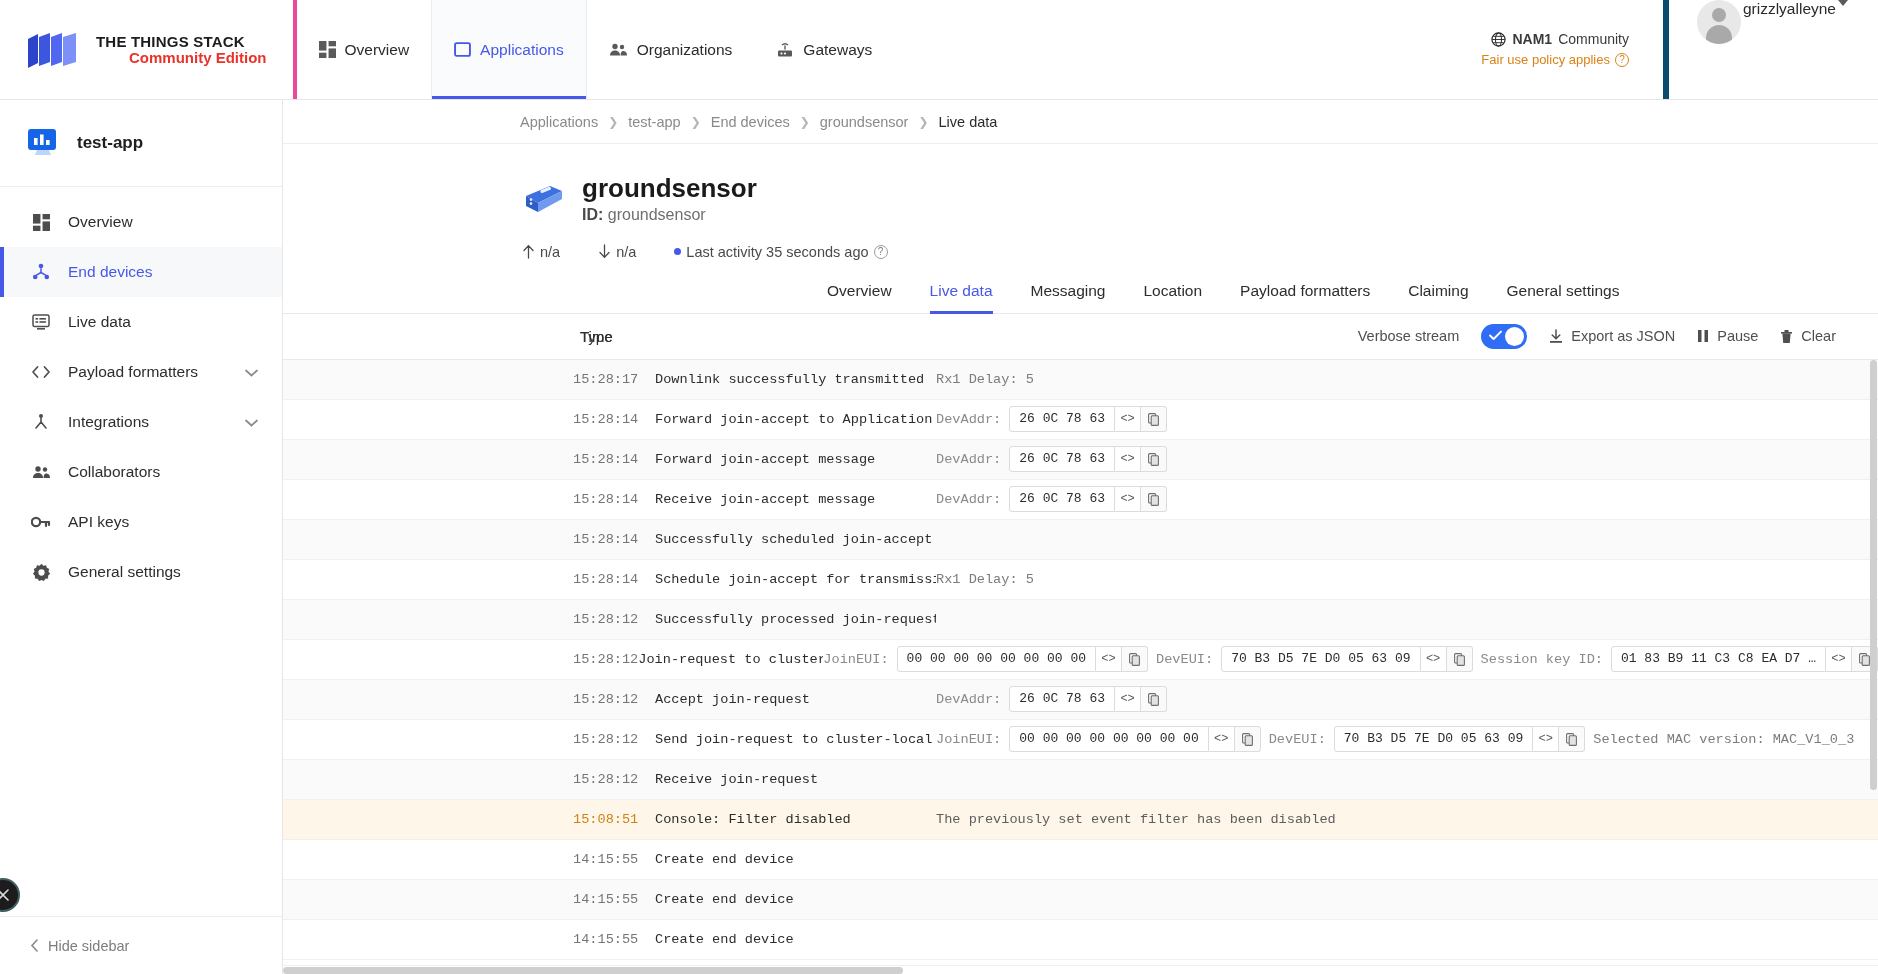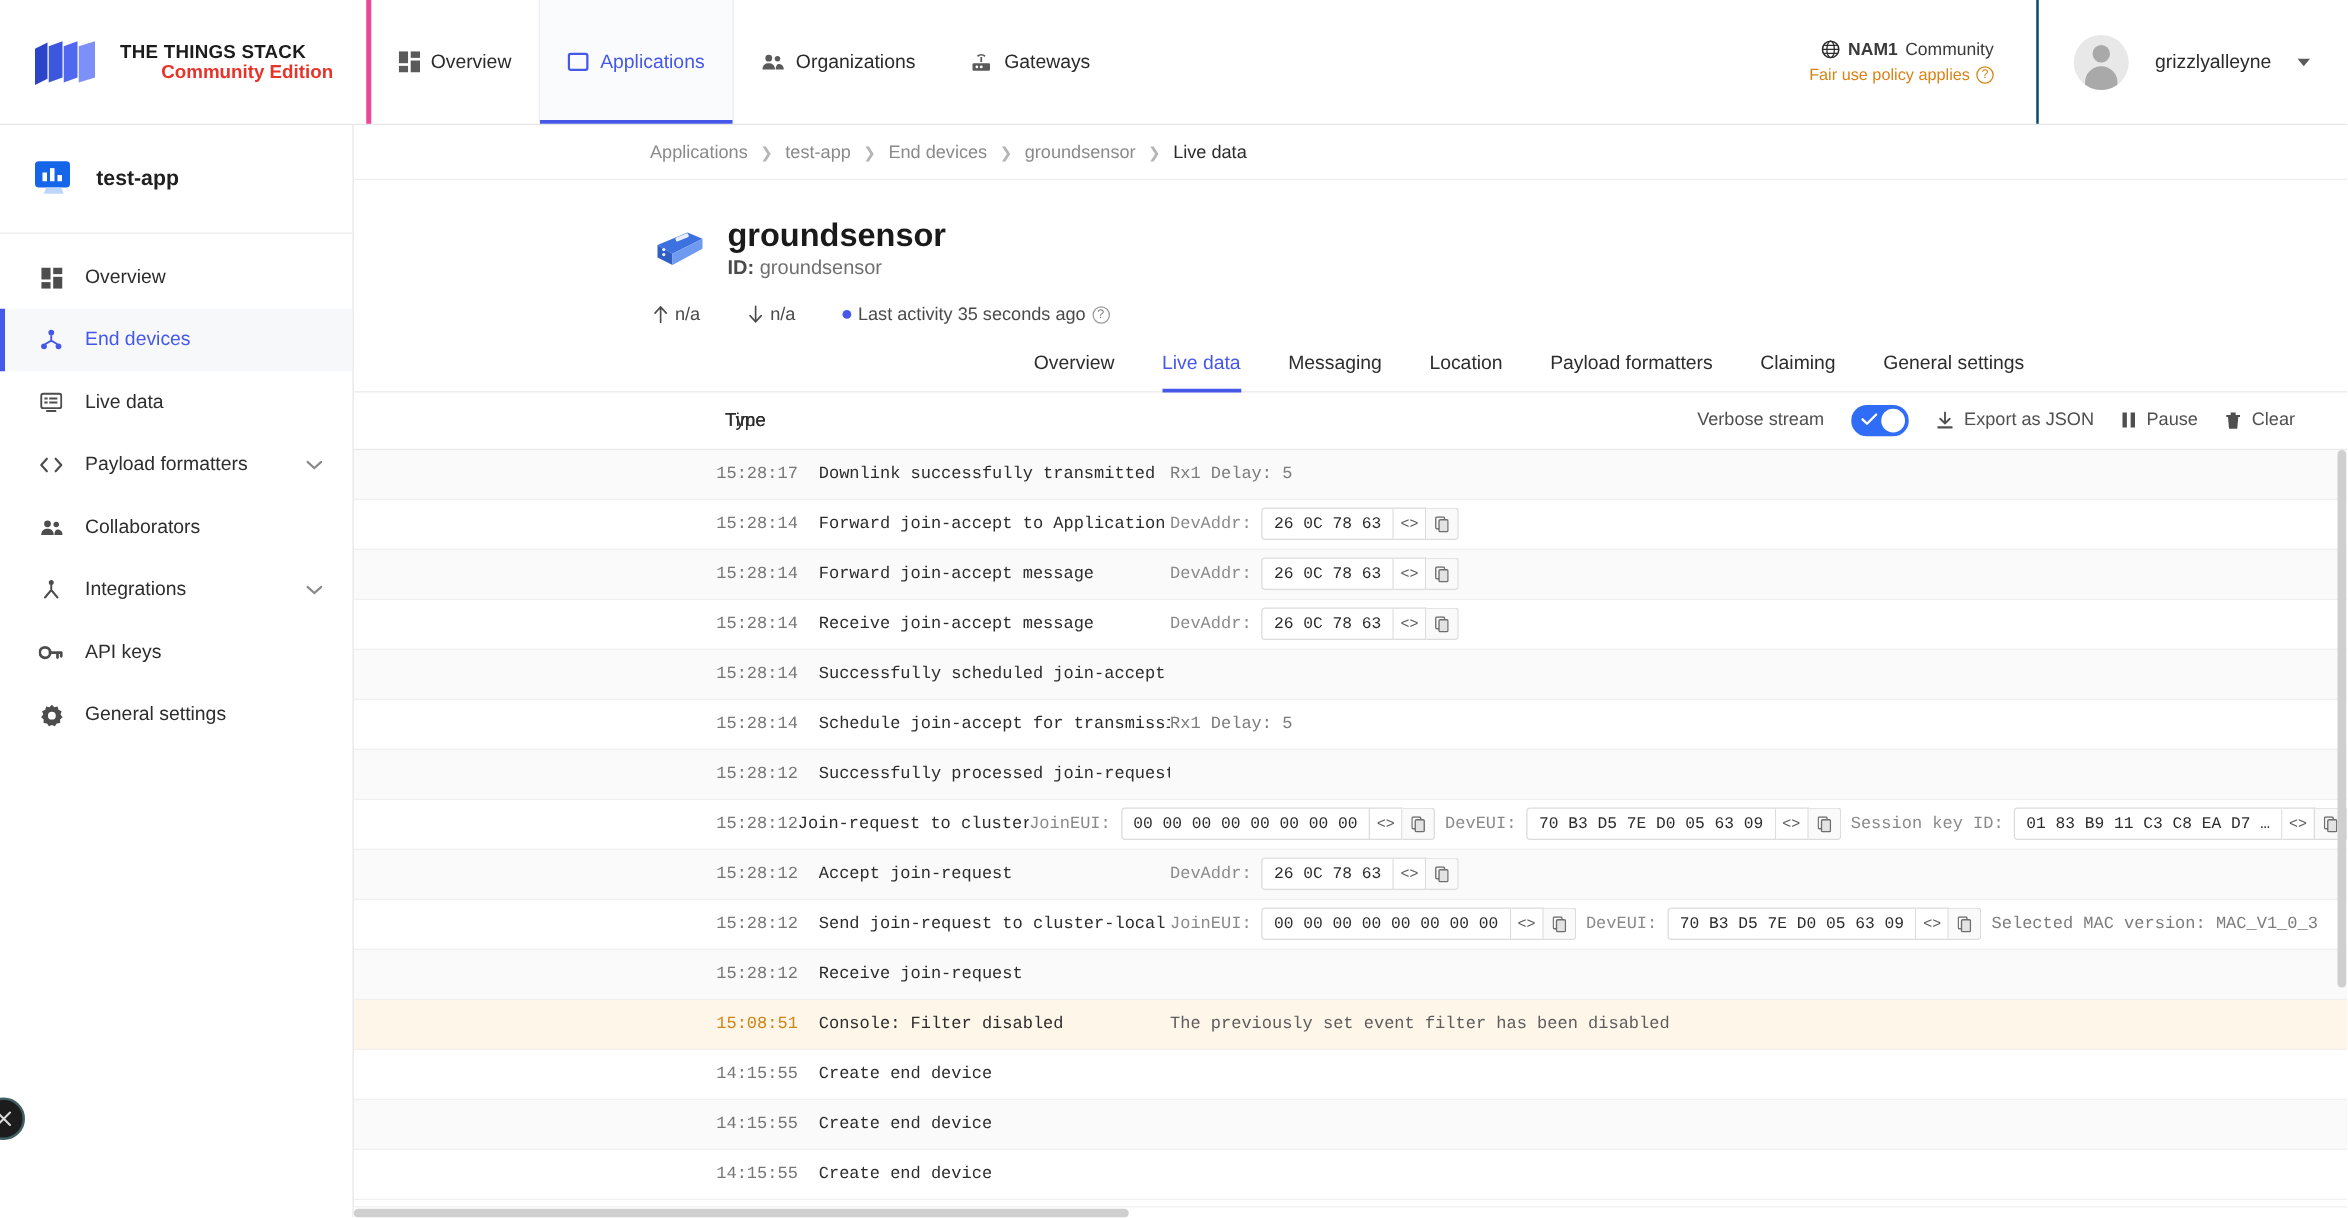--- a/index.html
+++ b/index.html
@@ -52,22 +52,22 @@
     margin-left: auto; display: flex; align-items: center; height: 100%;
   }
   .cluster-box {
     text-align: right; padding-right: 34px; line-height: 1.5;
   }
   .cluster-line { display: flex; align-items: center; gap: 6px; justify-content: flex-end;
     font-size: 14px; color: #3a3a3a;}
   .cluster-line b { font-weight: bold; }
   .fairuse { font-size: 13px; color: #d88316; display: flex; align-items: center; gap: 5px; justify-content: flex-end; cursor: pointer;}
   .user-cell {
-    display: flex; align-items: center; gap: 21px;
-    border-left: 2px solid #0c4a6e; height: 100%; padding: 0 30px 0 28px;
+    display: flex; gap: 2px;
+    border-left: 6px solid #0c4a6e; height: 100%; padding: 0 30px 0 28px;
     cursor: pointer;
   }
   .avatar {
     width: 44px; height: 44px; border-radius: 50%; background: #e8e8e8;
     overflow: hidden; position: relative; flex: none;
   }
   .avatar::before { content:""; position:absolute; top:8px; left:15px; width:14px; height:14px; border-radius:50%; background:#a9a9a9;}
   .avatar::after { content:""; position:absolute; top:25px; left:9px; width:26px; height:20px; border-radius:13px 13px 0 0; background:#a9a9a9;}
   .user-name { font-size: 15.5px; color: #2b2b2b; }
   .caret { width:0;height:0;border-left:5px solid transparent;border-right:5px solid transparent;border-top:6px solid #5a5a5a;}
@@ -356,47 +356,47 @@
         <span>Payload formatters</span>
         <span class="side-chevron">
           <svg width="13" height="8" viewBox="0 0 13 8">
               <path d="M1 1.5 L6.5 6.5 L12 1.5" stroke="#8a8a8a" stroke-width="1.7" fill="none" stroke-linecap="round"></path>
             </svg>
         </span>
       </div>
 
       <div class="side-item">
         <span class="side-ico">
+          <svg width="18" height="18" viewBox="0 0 18 18">
+            <circle cx="9" cy="3" r="2" fill="#4d4d4d"></circle>
+            <path d="M9 5 L9 9 M9 9 L4 15 M9 9 L14 15" stroke="#4d4d4d" stroke-width="1.6" fill="none" stroke-linecap="round"></path>
+          </svg>
+        </span>
+        <span>Integrations</span>
+        <span class="side-chevron">
+          <svg width="13" height="8" viewBox="0 0 13 8">
+              <path d="M1 1.5 L6.5 6.5 L12 1.5" stroke="#8a8a8a" stroke-width="1.7" fill="none" stroke-linecap="round"></path>
+            </svg>
+        </span>
+      </div>
+
+      <div class="side-item">
+        <span class="side-ico">
           <svg width="19" height="16" viewBox="0 0 19 16">
             <circle cx="6" cy="5" r="2.7" fill="#4d4d4d"></circle>
               <circle cx="13" cy="5.5" r="2.2" fill="#4d4d4d"></circle>
             <path d="M1 14 C1 10.5 3.3 9 6 9 C8.7 9 11 10.5 11 14 Z" fill="#4d4d4d"></path>
             <path d="M11.5 14 C11.5 11 13 9.6 13.8 9.6 C16 9.6 18 10.8 18 14 Z" fill="#4d4d4d"></path>
           </svg>
         </span>
         <span>Collaborators</span>
       </div>
 
       <div class="side-item">
         <span class="side-ico">
-          <svg width="18" height="18" viewBox="0 0 18 18">
-            <circle cx="9" cy="3" r="2" fill="#4d4d4d"></circle>
-            <path d="M9 5 L9 9 M9 9 L4 15 M9 9 L14 15" stroke="#4d4d4d" stroke-width="1.6" fill="none" stroke-linecap="round"></path>
-          </svg>
-        </span>
-        <span>Integrations</span>
-        <span class="side-chevron">
-          <svg width="13" height="8" viewBox="0 0 13 8">
-              <path d="M1 1.5 L6.5 6.5 L12 1.5" stroke="#8a8a8a" stroke-width="1.7" fill="none" stroke-linecap="round"></path>
-            </svg>
-        </span>
-      </div>
-
-      <div class="side-item">
-        <span class="side-ico">
           <svg width="20" height="14" viewBox="0 0 20 14">
             <circle cx="5" cy="7" r="4.2" fill="none" stroke="#4d4d4d" stroke-width="2.2"></circle>
             <path d="M9 7 L18 7 M15 7 L15 11 M18 7 L18 10" stroke="#4d4d4d" stroke-width="2.2" stroke-linecap="round"></path>
           </svg>
         </span>
         <span>API keys</span>
       </div>
 
       <div class="side-item">
         <span class="side-ico">
@@ -408,20 +408,26 @@
         <span>General settings</span>
       </div>
     </nav>
 
     <div class="drag-handle">
       <svg width="16" height="16" viewBox="0 0 16 16">
         <path d="M3 3 L13 13 M13 3 L3 13" stroke="#d9d9d9" stroke-width="1.6" stroke-linecap="round"></path>
       </svg>
     </div>
 
+    <div class="sidebar-foot">
+      <svg width="9" height="13" viewBox="0 0 9 13">
+        <path d="M7 1 L2 6.5 L7 12" stroke="#8a8a8a" stroke-width="1.6" fill="none" stroke-linecap="round"></path>
+      </svg>
+      <span>Hide sidebar</span>
+    </div>
   </aside>
 
   <main class="main">
 
     <div class="breadcrumb-bar">
       <span class="bc-link">Applications</span>
       <span class="bc-sep">❯</span>
       <span class="bc-link">test-app</span>
       <span class="bc-sep">❯</span>
       <span class="bc-link">End devices</span>

